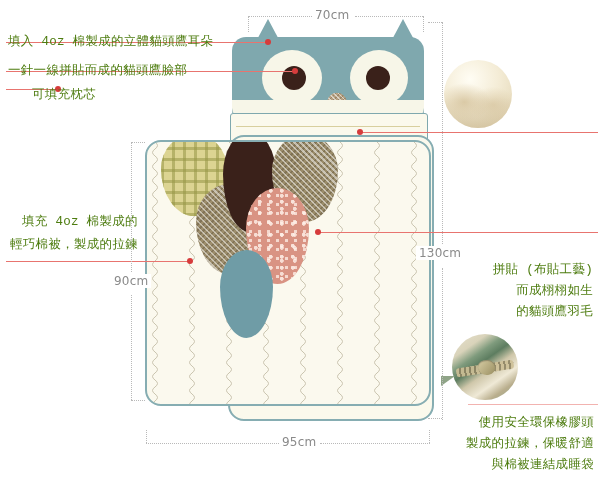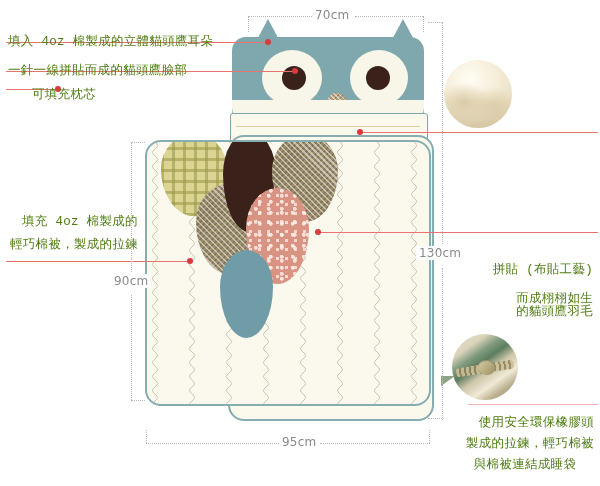--- a/index.html
+++ b/index.html
@@ -250,26 +250,26 @@
   <div class="anno" style="left:8px;top:33px;">填入 4oz 棉製成的立體貓頭鷹耳朵</div>
 
   <div class="anno" style="left:8px;top:62px;">一針一線拼貼而成的貓頭鷹臉部</div>
   <div class="anno" style="left:0;top:86px;margin-left:32px;">可填充枕芯</div>
 
   <div class="anno" style="left:10px;top:213px;margin-left:12px;">填充 4oz 棉製成的</div>
   <div class="anno" style="left:10px;top:236px;">輕巧棉被，製成的拉鍊</div>
 
 
   <div class="anno right" style="left:473px;top:261px;width:120px;">拼貼 (布貼工藝)</div>
-  <div class="anno right" style="left:473px;top:282px;width:120px;margin-top:8px;">而成栩栩如生</div>
+  <div class="anno right" style="left:473px;top:282px;width:120px;">而成栩栩如生</div>
   <div class="anno right" style="left:456px;top:414px;width:138px;">使用安全環保橡膠頭</div>
 
   <div class="anno right" style="left:473px;top:303px;width:120px;">的貓頭鷹羽毛</div>
-  <div class="anno right" style="left:449px;top:435px;width:145px;">製成的拉鍊，輕巧棉被</div>
-  <div class="anno right" style="left:456px;top:456px;width:138px;text-align:center;">與棉被連結成睡袋</div>
+  <div class="anno right" style="left:449px;top:435px;width:145px;">製成的拉鍊，保暖舒適</div>
+  <div class="anno right" style="left:456px;top:456px;width:138px;">與棉被連結成睡袋</div>
 
   <div class="inset" style="left:444px;top:60px;width:68px;height:68px;position:absolute;">
     <div class="ph ph-pillow"></div>
     <div class="ph-pillow-fold"></div>
   </div>
 
   <div class="inset" style="left:452px;top:334px;width:66px;height:66px;position:absolute;">
     <div class="ph ph-zip"></div>
     <div class="ph-zip-teeth"></div>
     <div class="ph-zip-pull"></div>

